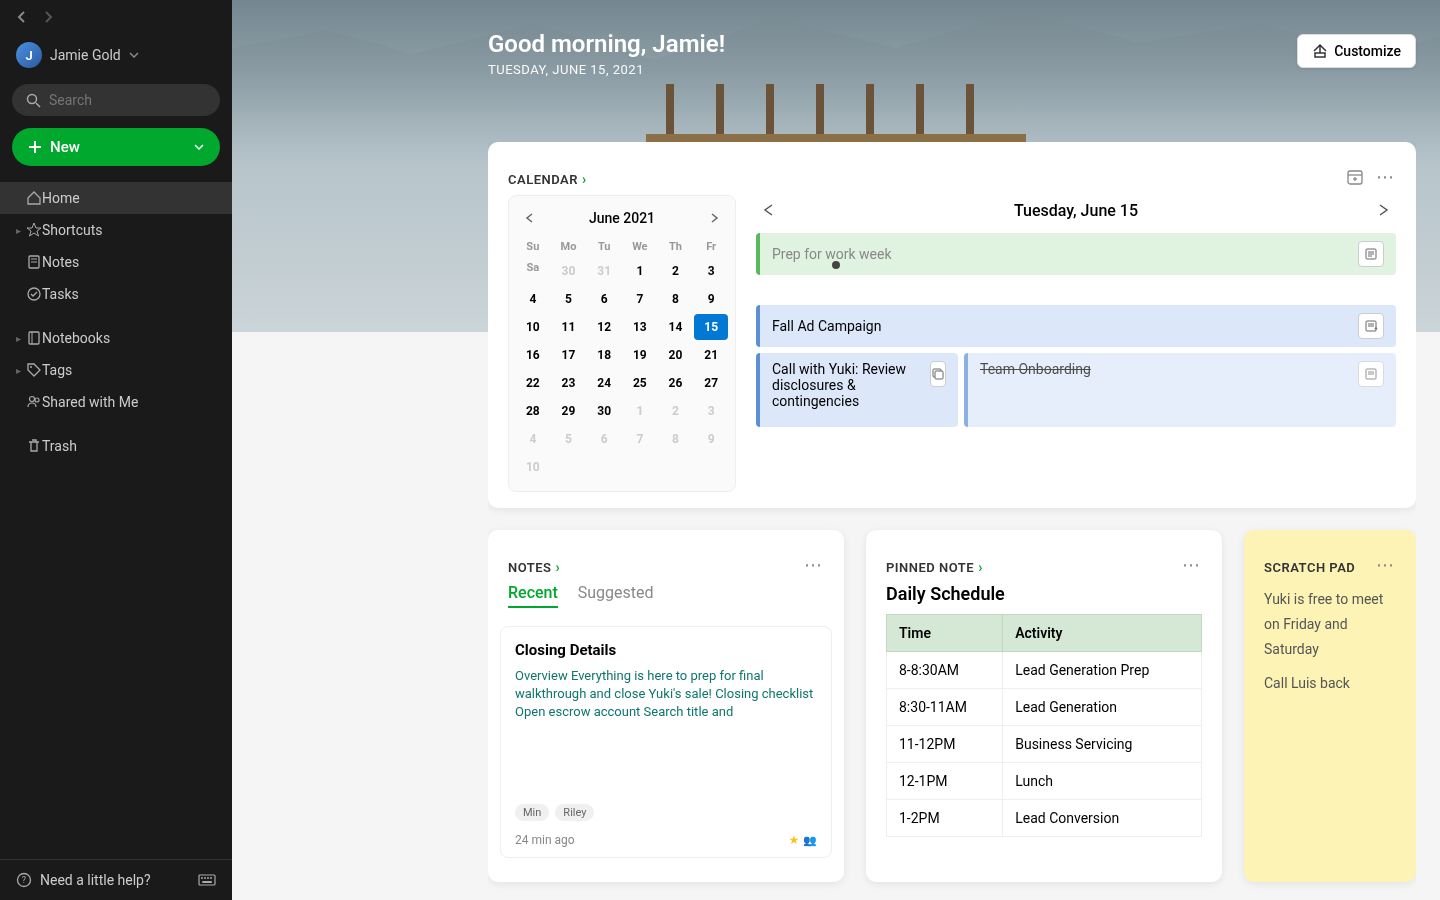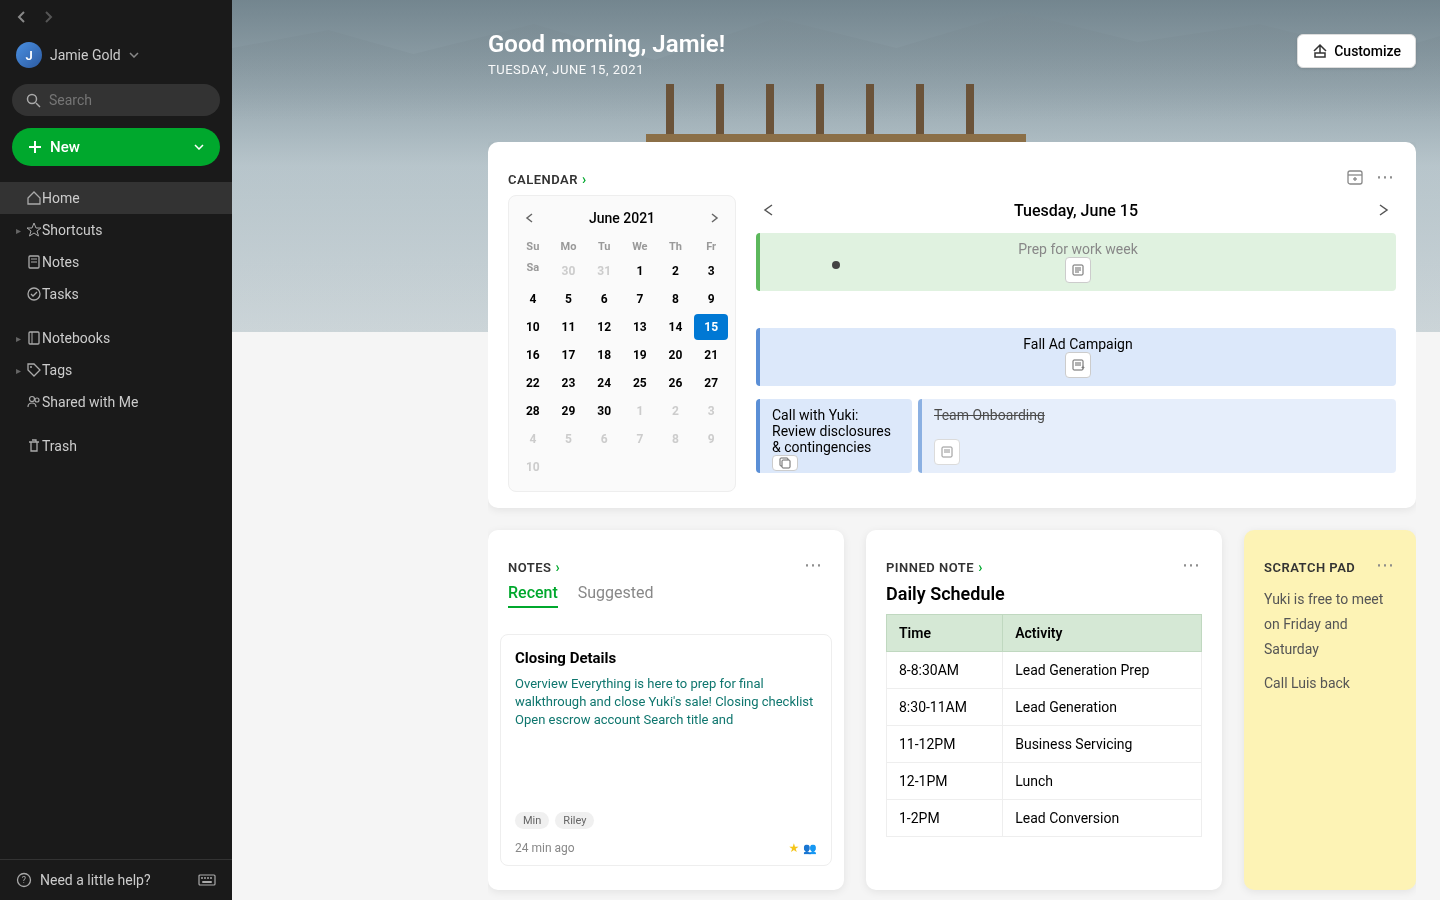--- a/index.html
+++ b/index.html
@@ -54,35 +54,35 @@
 .mini-cal-head .month { font-size: 14px; font-weight: 500; }
 .mini-cal-grid { display: grid; grid-template-columns: repeat(6,1fr); text-align: center; font-weight: bold; }
 .mini-cal-dow { font-size: 11px; color: #999; padding: 4px 0; }
 .mini-cal-day { font-size: 12px; padding: 6px 0; cursor: pointer; margin: 1px; border-radius: 4px; }
 .mini-cal-day.dim { color: #ccc; }
 .mini-cal-day.today { background: #0078d4; color: #fff; border-radius: 4px; }
 .agenda { flex: 1; padding-right: 20px; }
 .agenda-head { display: flex; align-items: center; justify-content: space-between; padding: 4px 0 12px; }
 .agenda-title { font-size: 16px; font-weight: 500; text-align: center; flex: 1; }
 .agenda-arrow { color: #666; cursor: pointer; padding: 4px; }
-.event { position: relative; border-radius: 4px; padding: 8px 12px; margin-bottom: 13px; font-size: 14px; display: flex; align-items: center; justify-content: space-between; border-left: 4px solid; flex-direction: column; }
+.event { position: relative; border-radius: 4px; padding: 8px 12px; margin-bottom: 6px; font-size: 14px; display: flex; align-items: center; justify-content: space-between; border-left: 4px solid; }
 .event.green { background: #e0f2e0; border-left-color: #5cb85c; }
 .event.blue { background: #dce8fa; border-left-color: #5b8fd6; }
 .event .badge { width: 26px; height: 26px; background: #fff; border: 1px solid #ccc; border-radius: 4px; display: flex; align-items: center; justify-content: center; font-size: 13px; color: #666; }
 .event-row { display: flex; gap: 6px; }
 .event-col { flex: 1; }
 .event.tall { height: 74px; align-items: flex-start; }
 .event.strike { text-decoration: line-through; opacity: 0.7; }
 
 .row3 { display: flex; gap: 22px; }
 .notes-card { width: 356px; padding-bottom: 16px; }
 .tabs { display: flex; gap: 20px; padding: 0 20px 10px; }
 .tab { font-size: 16px; color: #888; padding-bottom: 4px; cursor: pointer; }
 .tab.active { color: #00a82d; border-bottom: 2px solid #00a82d; font-weight: 500; }
-.note-cards { display: flex; gap: 12px; padding: 8px 12px; margin-top: 8px; }
+.note-cards { display: flex; gap: 12px; padding: 8px 12px; }
 .note-card { flex: 1; border: 1px solid #eee; border-radius: 8px; padding: 14px; font-size: 13px; overflow: hidden; height: 232px; position: relative; }
 .note-card h3 { font-size: 15px; margin-bottom: 8px; }
 .note-card .body { color: #0f766e; line-height: 1.4; font-size: 13px; }
 .note-tag { display: inline-block; background: #e8f0e8; color: #555; font-size: 11px; padding: 2px 8px; border-radius: 10px; margin-bottom: 6px; }
 .note-meta { position: absolute; bottom: 10px; left: 14px; right: 14px; display: flex; justify-content: space-between; align-items: center; font-size: 12px; color: #888; }
 .note-chips { display: flex; gap: 6px; }
 .note-chip { background: #f0f0f0; padding: 2px 8px; border-radius: 10px; font-size: 11px; color: #666; }
 .note-date { font-size: 12px; color: #888; }
 .house-sketch { margin-top: 8px; width: 100%; height: 110px; }
 
@@ -418,21 +418,21 @@
           <div class="event-row">
             <div class="event blue tall event-col">
               <span>Call with Yuki: Review disclosures &amp; contingencies</span>
               <span class="badge">
                   <svg width="14" height="14" viewBox="0 0 14 14">
                     <rect x="2" y="2" width="8" height="8" rx="1" stroke="#666" fill="none"></rect>
                     <rect x="4" y="4" width="8" height="8" rx="1" stroke="#666" fill="#fff"></rect>
                   </svg>
                 </span>
             </div>
-            <div style="width:478px;display:flex;flex-direction:column">
+            <div style="width:432px;display:flex;flex-direction:column">
               <div style="flex:1"></div>
               <div class="event blue strike" style="height:74px;align-items:flex-start">
                 <span>Team Onboarding</span>
                 <span class="badge">
                     <svg width="14" height="14" viewBox="0 0 14 14">
                       <rect x="2" y="2" width="10" height="10" rx="1" stroke="#666" fill="none"></rect>
                       <line x1="4" y1="5" x2="10" y2="5" stroke="#666"></line>
                       <line x1="4" y1="7" x2="10" y2="7" stroke="#666"></line>
                     </svg>
                   </span>

